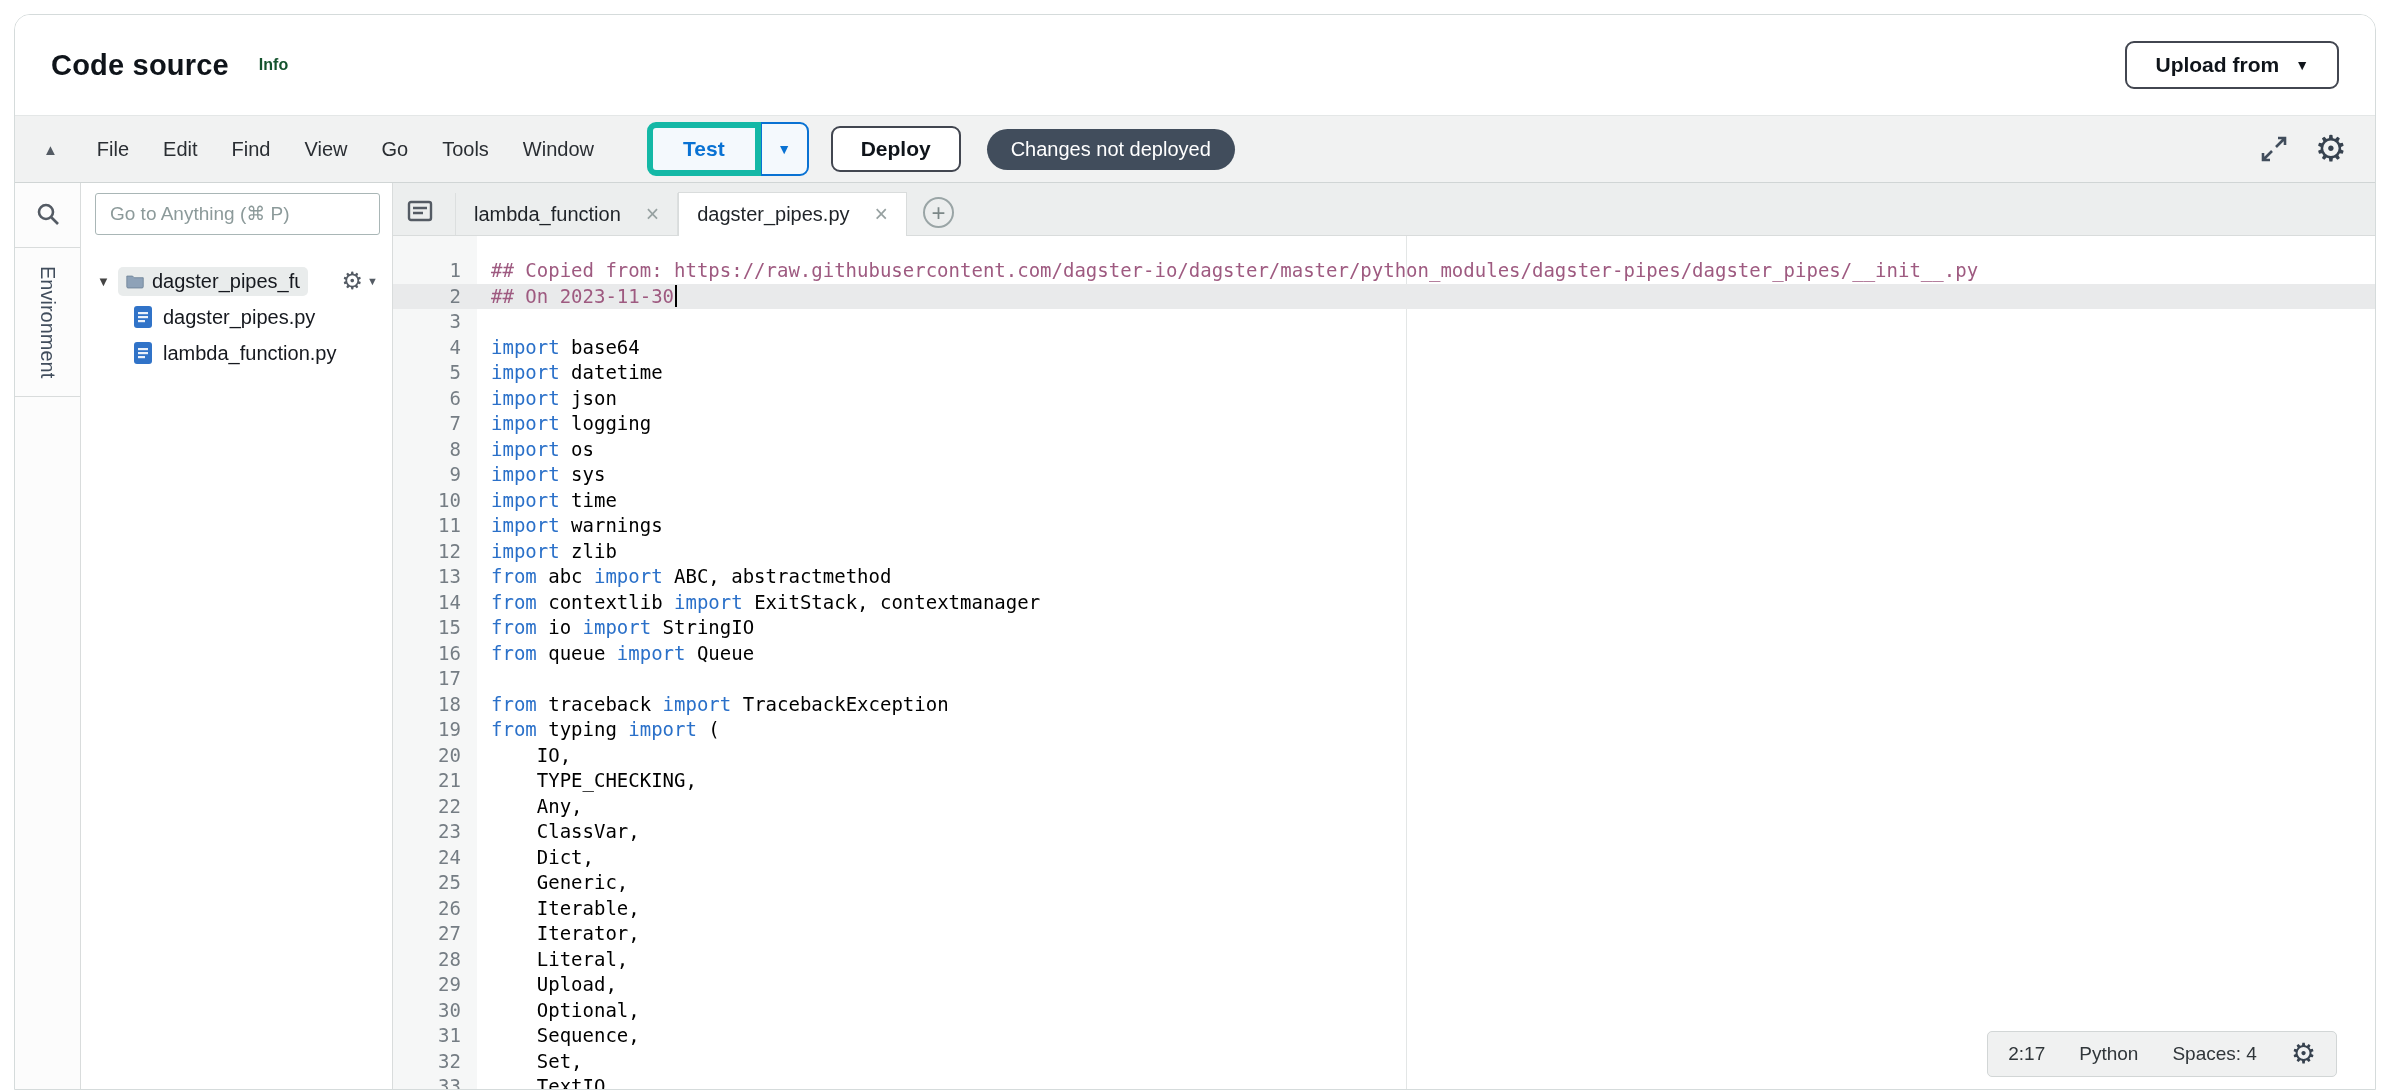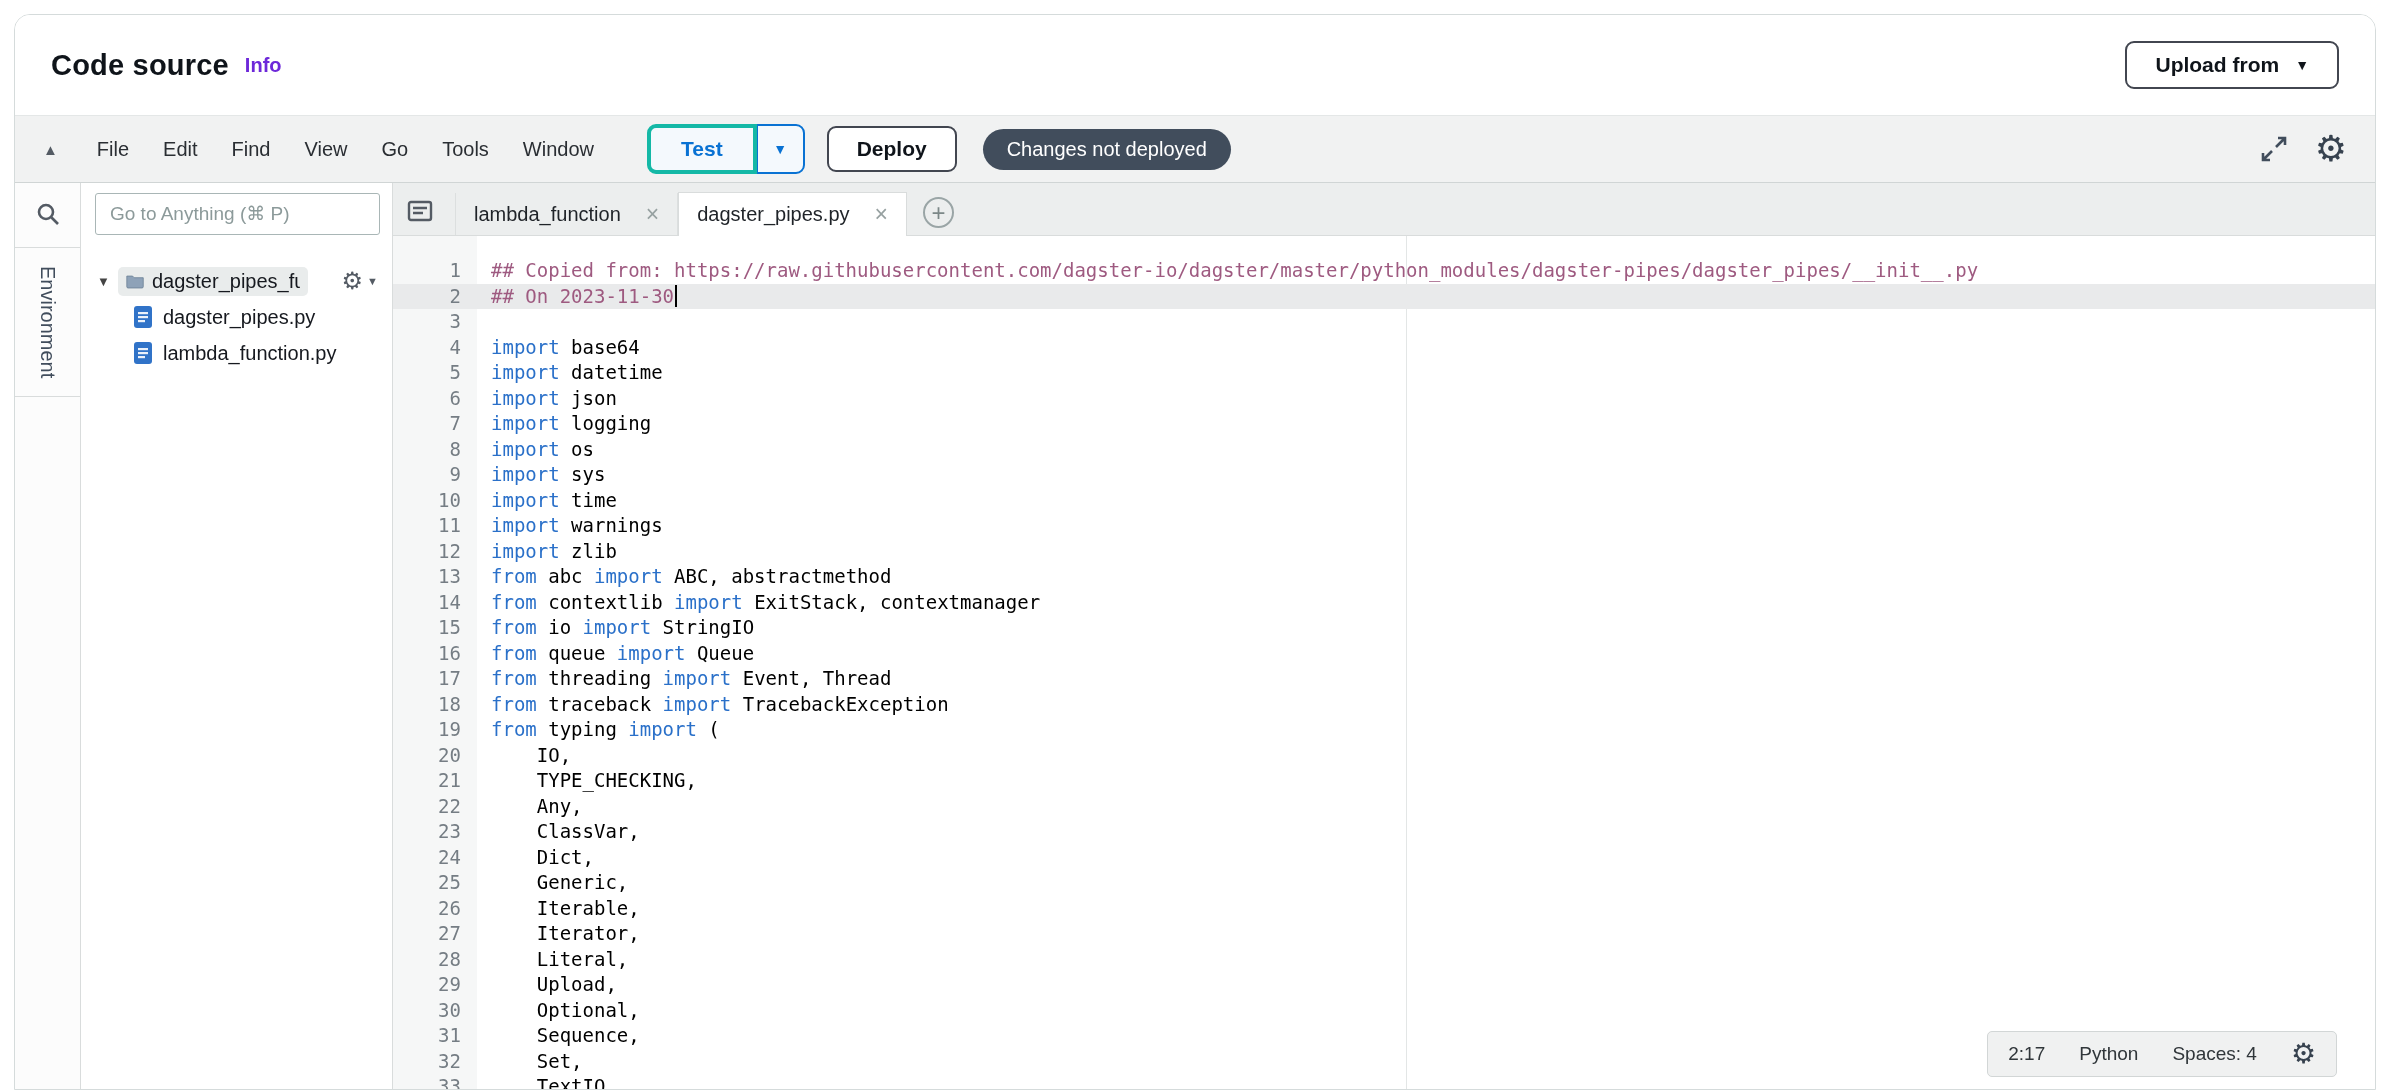--- a/index.html
+++ b/index.html
@@ -4,33 +4,33 @@
 <style>
   * { margin:0; padding:0; box-sizing:border-box; }
   html,body { width:2390px; height:1090px; background:#fff; font-family:"Liberation Sans", sans-serif; overflow:hidden; }
 
   .panel { position:absolute; left:14px; top:14px; width:2362px; height:1076px; background:#fff;
            border:1px solid #d5dbdb; border-radius:16px 16px 0 0; overflow:hidden; display:flex; flex-direction:column; }
 
   
   .header { height:100px; flex:none; display:flex; align-items:center; padding:0 36px; background:#fff; }
   .page-title { font-size:29px; font-weight:700; color:#0f141a; letter-spacing:.2px; }
-  .info-link { margin-left:16px; font-size:20px; font-weight:700; color:#6d28d9; cursor:pointer; }
+  .info-link { margin-left:30px; font-size:16px; font-weight:700; color:#14532d; cursor:pointer; }
   .spacer { flex:1; }
   .btn-gray { display:flex; align-items:center; gap:16px; border:2px solid #424650; border-radius:9px;
               background:#fff; color:#0f141a; font-weight:700; font-size:21px; padding:10px 28px; cursor:pointer; }
   .caret { font-size:14px; color:#0f141a; }
 
   
   .menubar { height:68px; flex:none; background:#f1f2f2; border-top:1px solid #e4e7e7; border-bottom:1px solid #d0d5d5;
              display:flex; align-items:center; padding:0 28px; }
   .collapse-icon { color:#545b64; font-size:15px; margin-right:22px; cursor:pointer; }
   .menu-item { font-size:20px; color:#2a2e33; padding:0 17px; cursor:pointer; }
   .test-split { display:flex; margin-left:36px; }
-  .test-main { border:4px solid #14b8a6; border-radius:9px 0 0 9px; background:#f4f9fd; color:#0972d3;
+  .test-main { border:6px solid #14b8a6; border-radius:9px 0 0 9px; background:#f4f9fd; color:#0972d3;
                font-weight:700; font-size:21px; padding:9px 30px; cursor:pointer; }
   .test-caret { border:2px solid #0972d3; border-left-width:1px; border-radius:0 9px 9px 0; background:#f4f9fd;
                 color:#0972d3; width:48px; display:flex; align-items:center; justify-content:center; font-size:14px; cursor:pointer; }
   .deploy-btn { margin-left:22px; border:2px solid #424650; border-radius:9px; background:#fff; color:#0f141a;
                 font-weight:700; font-size:21px; padding:9px 28px; cursor:pointer;text-align:right; }
   .status-badge { margin-left:26px; background:#414d5c; color:#fff; border-radius:24px; padding:9px 24px; font-size:20px; }
   .fullscreen-btn { margin-right:26px; cursor:pointer; display:flex; }
   .gear-big { font-size:36px; color:#37424f; cursor:pointer; line-height:1; }
 
   
@@ -220,21 +220,21 @@
             <div class="line-row"><div class="gutter-cell">7</div><div class="code-cell"><span class="tok-k">import</span><span class="tok-t"> logging</span></div></div>
             <div class="line-row"><div class="gutter-cell">8</div><div class="code-cell"><span class="tok-k">import</span><span class="tok-t"> os</span></div></div>
             <div class="line-row"><div class="gutter-cell">9</div><div class="code-cell"><span class="tok-k">import</span><span class="tok-t"> sys</span></div></div>
             <div class="line-row"><div class="gutter-cell">10</div><div class="code-cell"><span class="tok-k">import</span><span class="tok-t"> time</span></div></div>
             <div class="line-row"><div class="gutter-cell">11</div><div class="code-cell"><span class="tok-k">import</span><span class="tok-t"> warnings</span></div></div>
             <div class="line-row"><div class="gutter-cell">12</div><div class="code-cell"><span class="tok-k">import</span><span class="tok-t"> zlib</span></div></div>
             <div class="line-row"><div class="gutter-cell">13</div><div class="code-cell"><span class="tok-k">from</span><span class="tok-t"> abc </span><span class="tok-k">import</span><span class="tok-t"> ABC, abstractmethod</span></div></div>
             <div class="line-row"><div class="gutter-cell">14</div><div class="code-cell"><span class="tok-k">from</span><span class="tok-t"> contextlib </span><span class="tok-k">import</span><span class="tok-t"> ExitStack, contextmanager</span></div></div>
             <div class="line-row"><div class="gutter-cell">15</div><div class="code-cell"><span class="tok-k">from</span><span class="tok-t"> io </span><span class="tok-k">import</span><span class="tok-t"> StringIO</span></div></div>
             <div class="line-row"><div class="gutter-cell">16</div><div class="code-cell"><span class="tok-k">from</span><span class="tok-t"> queue </span><span class="tok-k">import</span><span class="tok-t"> Queue</span></div></div>
-            <div class="line-row"><div class="gutter-cell">17</div><div class="code-cell"><span class="tok-k">from</span><span class="tok-t"> threading </span><span class="tok-k">import</span><span class="tok-t"> Event, Thread</span></div></div>
+            <div class="line-row"><div class="gutter-cell">17</div></div>
             <div class="line-row"><div class="gutter-cell">18</div><div class="code-cell"><span class="tok-k">from</span><span class="tok-t"> traceback </span><span class="tok-k">import</span><span class="tok-t"> TracebackException</span></div></div>
             <div class="line-row"><div class="gutter-cell">19</div><div class="code-cell"><span class="tok-k">from</span><span class="tok-t"> typing </span><span class="tok-k">import</span><span class="tok-t"> (</span></div></div>
             <div class="line-row"><div class="gutter-cell">20</div><div class="code-cell"><span class="tok-t">    IO,</span></div></div>
             <div class="line-row"><div class="gutter-cell">21</div><div class="code-cell"><span class="tok-t">    TYPE_CHECKING,</span></div></div>
             <div class="line-row"><div class="gutter-cell">22</div><div class="code-cell"><span class="tok-t">    Any,</span></div></div>
             <div class="line-row"><div class="gutter-cell">23</div><div class="code-cell"><span class="tok-t">    ClassVar,</span></div></div>
             <div class="line-row"><div class="gutter-cell">24</div><div class="code-cell"><span class="tok-t">    Dict,</span></div></div>
             <div class="line-row"><div class="gutter-cell">25</div><div class="code-cell"><span class="tok-t">    Generic,</span></div></div>
             <div class="line-row"><div class="gutter-cell">26</div><div class="code-cell"><span class="tok-t">    Iterable,</span></div></div>
             <div class="line-row"><div class="gutter-cell">27</div><div class="code-cell"><span class="tok-t">    Iterator,</span></div></div>

